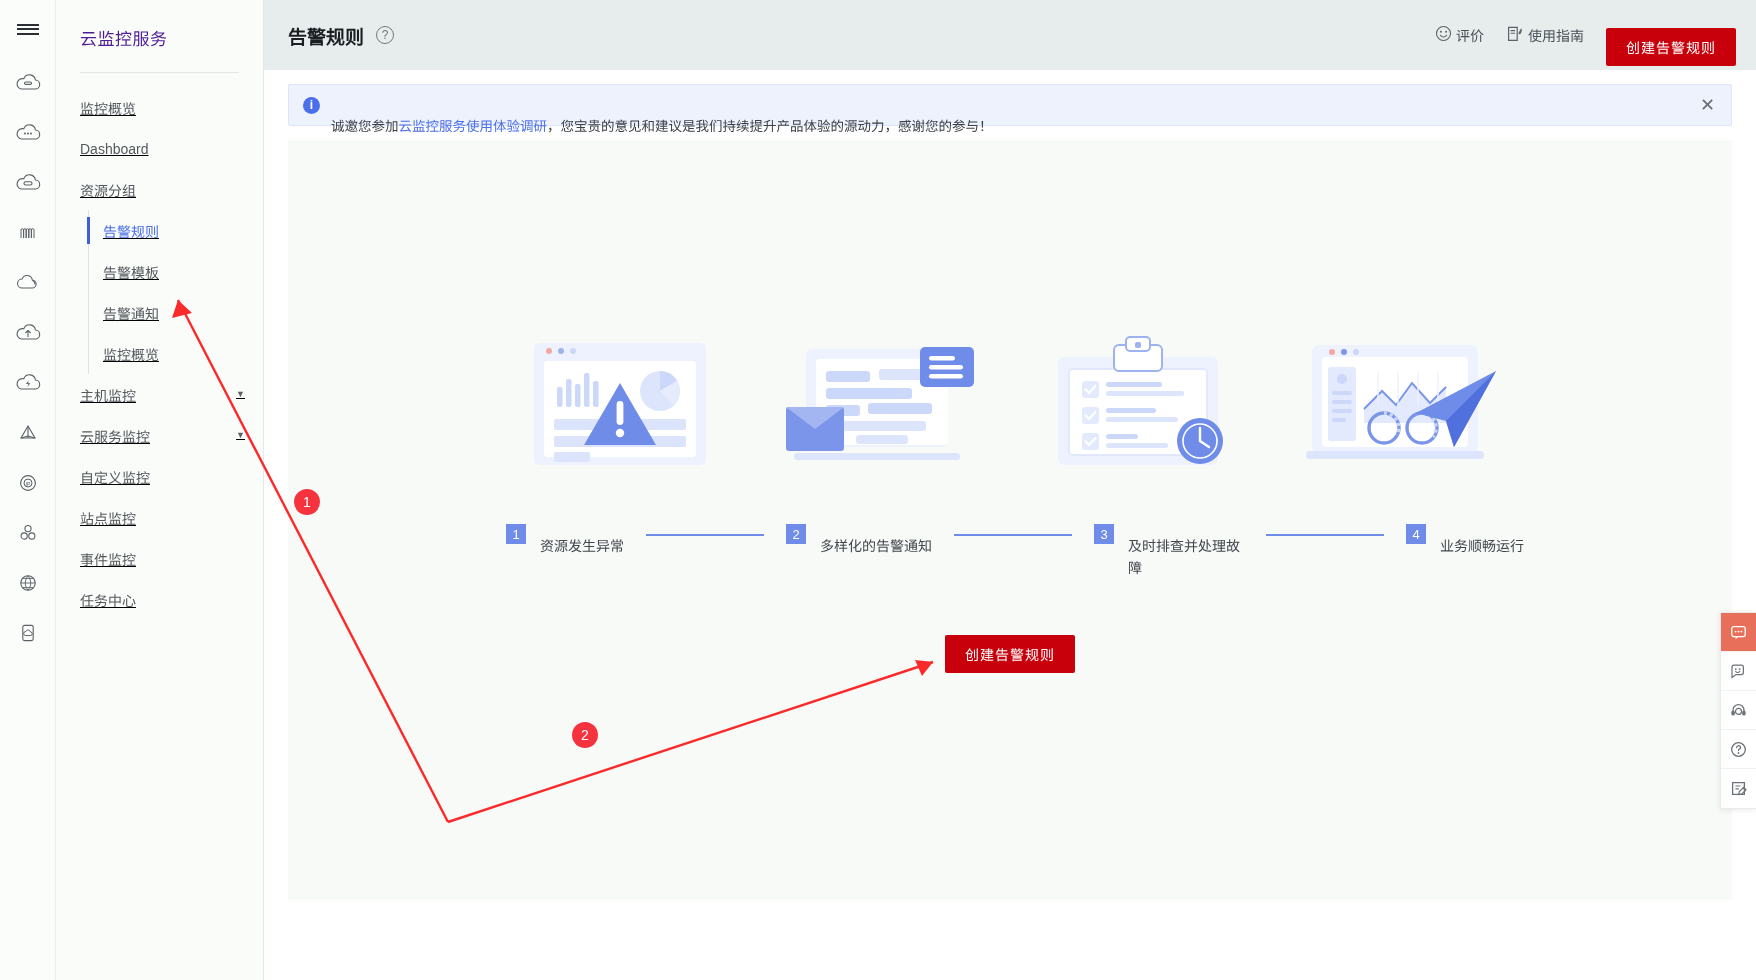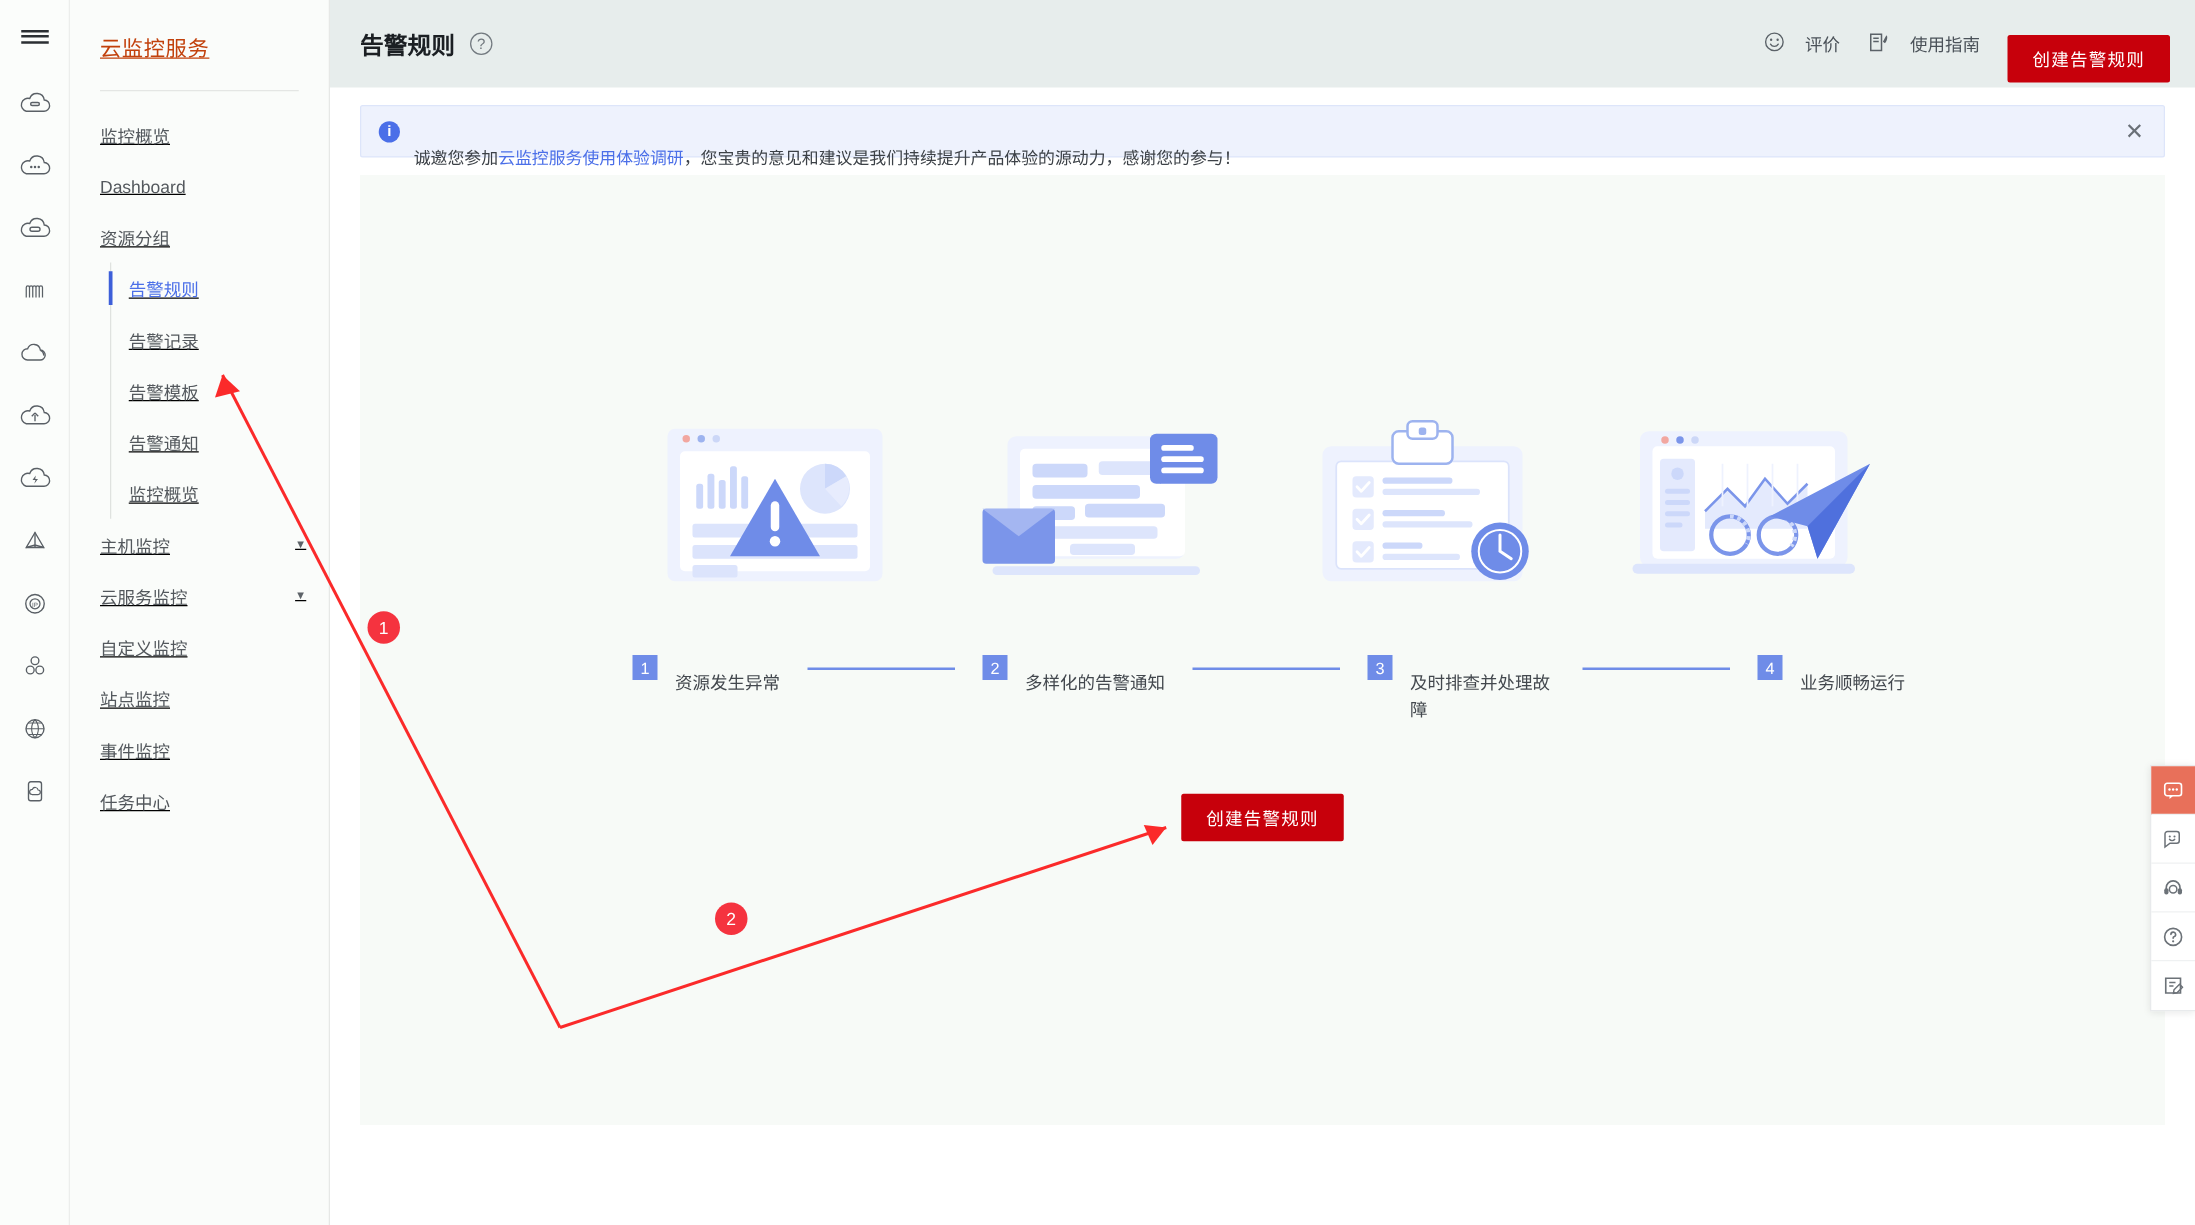--- a/index.html
+++ b/index.html
@@ -27,21 +27,21 @@
     width: 56px; height: 50px; display: flex; align-items: center; justify-content: center;
     cursor: pointer; color: #5a6066;
   }
   .rail-icon svg { display: block; }
 
   
   .sidebar {
     width: 208px; flex: 0 0 208px; height: 980px; background: #fafcfa;
     border-right: 1px solid #e6e8e6; position: relative;
   }
-  .sb-title { font-size: 17px; color: #c2410c; padding: 25px 0 0 24px; letter-spacing: .5px; text-decoration: underline; }
+  .sb-title { font-size: 17px; color: #4c1d95; padding: 25px 0 0 24px; letter-spacing: .5px; }
   .sb-divider { height: 1px; background: #e4e6e4; margin: 22px 24px 0 24px; }
   .sb-list { margin-top: 14px; text-decoration: underline; }
   .sb-item {
     height: 41px; display: flex; align-items: center; padding: 0 18px 0 24px;
     font-size: 14px; color: #53585d; cursor: pointer; justify-content: space-between;
   }
   .sb-item .caret { font-size: 9px; color: #5d6368; line-height: 1; }
   .sb-item .caret.up::before { content: "\25B2"; }
   .sb-item .caret.down::before { content: "\25BC"; }
   .sb-sub { position: relative; padding-left: 0; }
@@ -63,21 +63,21 @@
     height: 70px; background: #e7edec; display: flex; align-items: center;
     padding: 0 20px 0 24px; position: relative;
   }
   .page-title { font-size: 19px; font-weight: bold; color: #1b1f23; }
   .help-circle {
     width: 18px; height: 18px; border: 1.4px solid #72797f; border-radius: 50%;
     margin-left: 12px; display: flex; align-items: center; justify-content: center;
     font-size: 12px; color: #72797f; cursor: pointer;
   }
   .header-right { margin-left: auto; display: flex; align-items: center; gap: 22px; }
-  .hdr-action { display: flex; align-items: center; gap: 16px; font-size: 14px; color: #4b5259; cursor: pointer; }
+  .hdr-action { display: flex; align-items: center; gap: 4px; font-size: 14px; color: #4b5259; cursor: pointer; }
   .btn-red {
     background: #c7000b; color: #fff; border: none; font-size: 14px;
     padding: 0 20px; height: 38px; border-radius: 2px; cursor: pointer;
     font-family: Liberation Mono, monospace; letter-spacing: 1px; margin-top: 24px;
   }
 
   
   .banner {
     margin: 14px 24px 0 24px; height: 42px; background: #eef2fd; border: 1px solid #dde5fa;
     display: flex; align-items: center; padding: 0 14px; border-radius: 2px;
@@ -243,23 +243,20 @@
       <div class="sb-item">
         <span>Dashboard</span>
       </div>
       <div class="sb-item">
         <span>资源分组</span>
       </div>
 
       <div class="sb-sub">
         <div class="sb-subitem active">
           <span>告警规则</span>
-        </div>
-        <div class="sb-subitem">
-          <span>告警记录</span>
         </div>
         <div class="sb-subitem">
           <span>告警模板</span>
         </div>
         <div class="sb-subitem">
           <span>告警通知</span>
         </div>
         <div class="sb-subitem">
           <span>监控概览</span>
         </div>

